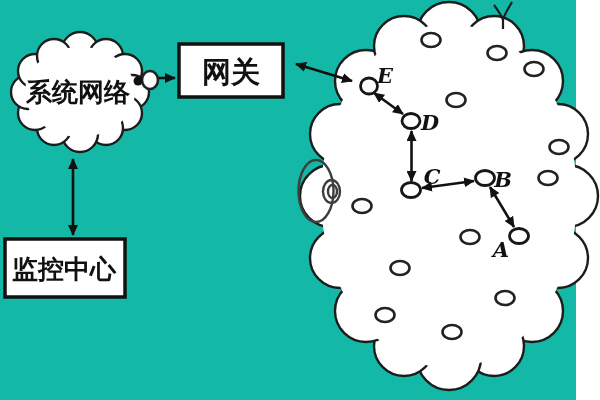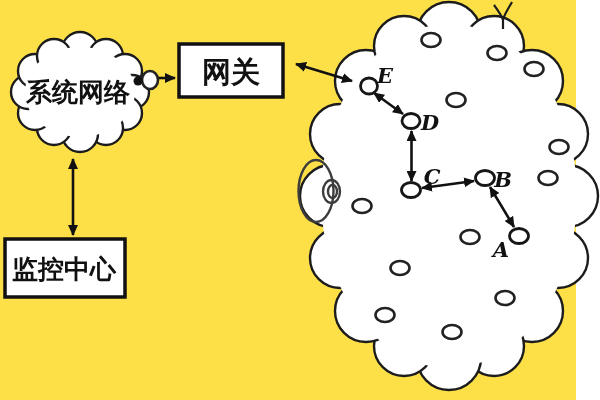--- a/index.html
+++ b/index.html
@@ -8,21 +8,21 @@
     background: #ffffff;
     width: 600px;
     height: 400px;
     overflow: hidden;
     font-family: "Liberation Sans", "DejaVu Sans", sans-serif;
   }
   #stage {
     position: relative;
     width: 576px;
     height: 400px;
-    background: #fde047;
+    background: #14b8a6;
   }
   svg { display: block; }
   .cloud-bump { fill: #ffffff; stroke: #1c1c1c; stroke-width: 2.4; }
   .cloud-cover { fill: #ffffff; stroke: none; }
   .box { fill: #ffffff; stroke: #111111; stroke-width: 3.5; }
   .cjk-label {
     font-family: "DejaVu Sans", "Liberation Sans", sans-serif;
     font-weight: bold;
     fill: #111111;
   }

